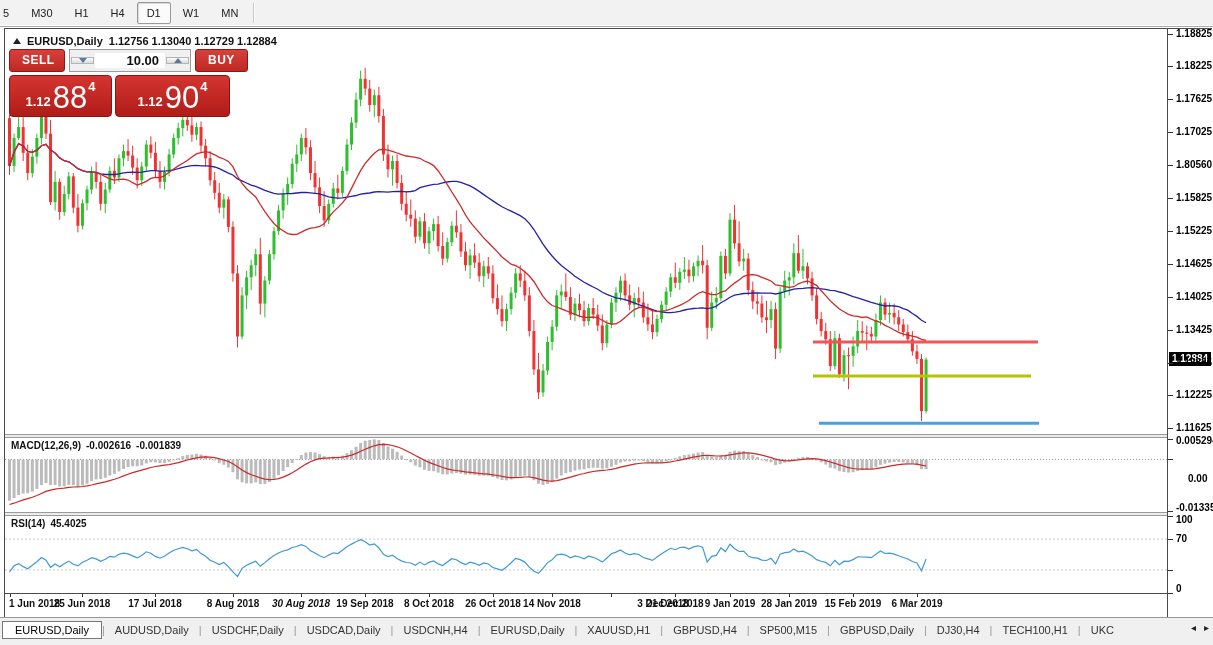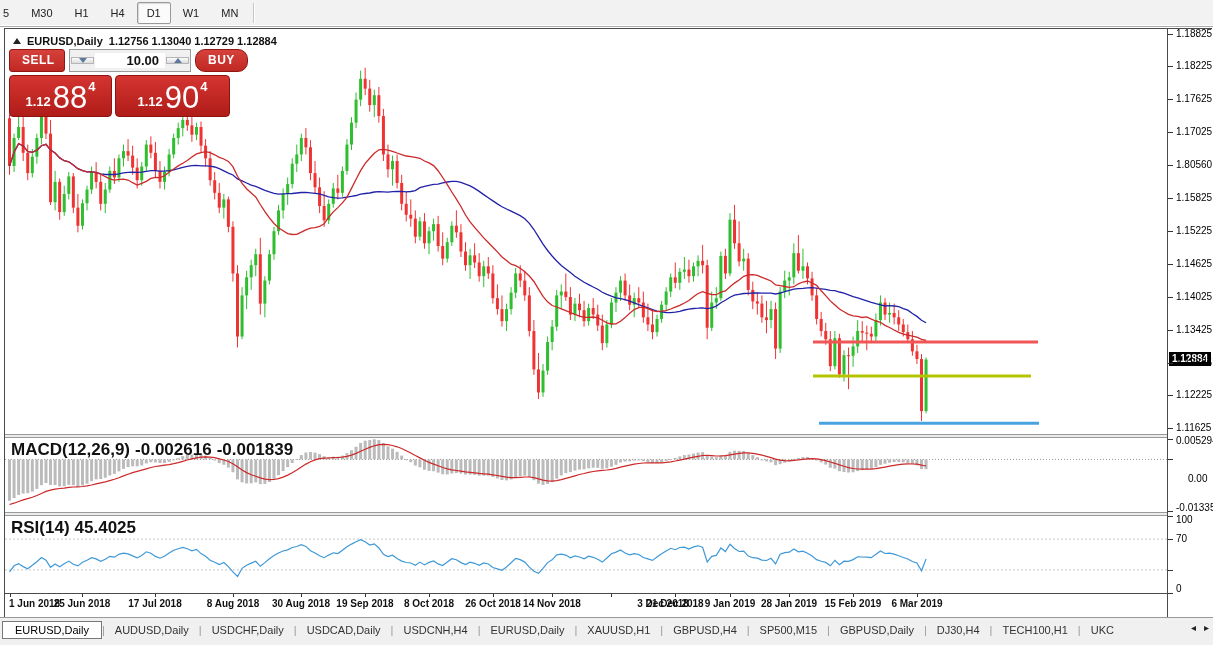--- a/index.html
+++ b/index.html
@@ -21,35 +21,35 @@
   #macd-panel{top:409px;height:74px;}
   #rsi-panel{top:487px;height:77px;}
   .splitter{position:absolute;left:0;width:1207px;height:4px;background:#ececec;
             border-top:1px solid #9a9a9a;border-bottom:1px solid #9a9a9a;box-sizing:border-box;}
   #split1{top:405px;} #split2{top:483px;}
   #date-axis{position:absolute;left:0;top:564px;width:1162px;height:23px;background:#fff;border-top:1px solid #4a4a4a;}
   .date-lab{position:absolute;top:4px;font-size:10px;font-weight:600;color:#111;white-space:nowrap;transform:translateX(-50%);}
   .date-tick{position:absolute;top:0;width:1px;height:3px;background:#333;}
   
   #paxis{position:absolute;left:1163px;top:0;width:44px;height:588px;background:#fff;}
-  .ax-lab{position:absolute;left:8px;font-size:10px;font-weight:400;color:#000;white-space:nowrap;}
+  .ax-lab{position:absolute;left:8px;font-size:10px;font-weight:700;color:#000;white-space:nowrap;}
   .ax-tick{position:absolute;left:0;width:5px;height:1px;background:#333;}
   #price-tag{position:absolute;left:1px;width:42px;height:14px;background:#000;color:#fff;
              font-size:10px;font-weight:700;text-align:center;line-height:14px;}
   
   #chart-header{position:absolute;left:8px;top:6px;font-size:11px;font-weight:600;color:#111;display:flex;gap:6px;align-items:center;}
   .tri-up-sm{width:0;height:0;border-left:4px solid transparent;border-right:4px solid transparent;border-bottom:6px solid #222;}
-  .ind-header{position:absolute;left:6px;top:2px;font-size:17px;font-weight:600;color:#111;display:flex;gap:5px;}
+  .ind-header{position:absolute;left:6px;top:2px;font-size:10px;font-weight:600;color:#111;display:flex;gap:5px;}
   
   #trade{position:absolute;left:4px;top:20px;width:224px;}
   #trade-row1{display:flex;align-items:center;height:23px;}
   .oc-btn{height:21px;line-height:21px;padding:0 12px;background:linear-gradient(#d6413c,#c02823);
           border:1px solid #8e1714;border-radius:3px;color:#fff;font-size:12px;font-weight:700;letter-spacing:.5px;}
   #sell-btn{width:30px;text-align:center;}
-  #buy-btn{width:28px;margin-left:4px;border-radius:10px;}
+  #buy-btn{width:28px;margin-left:4px;}
   #spinner{display:flex;align-items:center;height:21px;border:1px solid #9a9a9a;background:#f0f0f0;margin-left:4px;}
   .spin-btn{width:21px;display:flex;align-items:center;justify-content:center;background:linear-gradient(#fcfcfc,#dcdcdc);
             border:1px solid #b5b5b5;margin:1px;}
   .tri-dn{width:0;height:0;border-left:4px solid transparent;border-right:4px solid transparent;border-top:5px solid #5b7a9e;}
   .tri-up{width:0;height:0;border-left:4px solid transparent;border-right:4px solid transparent;border-bottom:5px solid #5b7a9e;}
   #vol-input{width:58px;border:none;outline:none;text-align:right;font-size:13px;font-weight:600;padding:0 6px;
              font-family:"Liberation Sans",sans-serif;color:#111;}
   #trade-row2{display:flex;margin-top:3px;}
   .big-quote{height:40px;border:1px solid #8e1311;border-radius:4px;background:linear-gradient(#d43531,#b01c18);
              color:#fff;display:flex;align-items:flex-end;justify-content:center;padding:0 6px;}
@@ -774,21 +774,21 @@
     <div id="date-axis">
         <div class="date-tick" style="left: 5px;"></div>
         <div class="date-lab" style="left: 4px; transform: none;">1 Jun 2018</div>
         <div class="date-tick" style="left: 77px;"></div>
         <div class="date-lab" style="left: 77px;">25 Jun 2018</div>
         <div class="date-tick" style="left: 150px;"></div>
         <div class="date-lab" style="left: 150px;">17 Jul 2018</div>
         <div class="date-tick" style="left: 228px;"></div>
         <div class="date-lab" style="left: 228px;">8 Aug 2018</div>
         <div class="date-tick" style="left: 296px;"></div>
-        <div class="date-lab" style="left: 296px;">30 Aug 2018</div>
+        <div class="date-lab" style="left: 296px; font-style: italic;">30 Aug 2018</div>
         <div class="date-tick" style="left: 360px;"></div>
         <div class="date-lab" style="left: 360px;">19 Sep 2018</div>
         <div class="date-tick" style="left: 424px;"></div>
         <div class="date-lab" style="left: 424px;">8 Oct 2018</div>
         <div class="date-tick" style="left: 488px;"></div>
         <div class="date-lab" style="left: 488px;">26 Oct 2018</div>
         <div class="date-tick" style="left: 547px;"></div>
         <div class="date-lab" style="left: 547px;">14 Nov 2018</div>
         <div class="date-tick" style="left: 606px;"></div>
         <div class="date-lab" style="left: 622px; margin-left: 36px;">3 Dec 2018</div>

